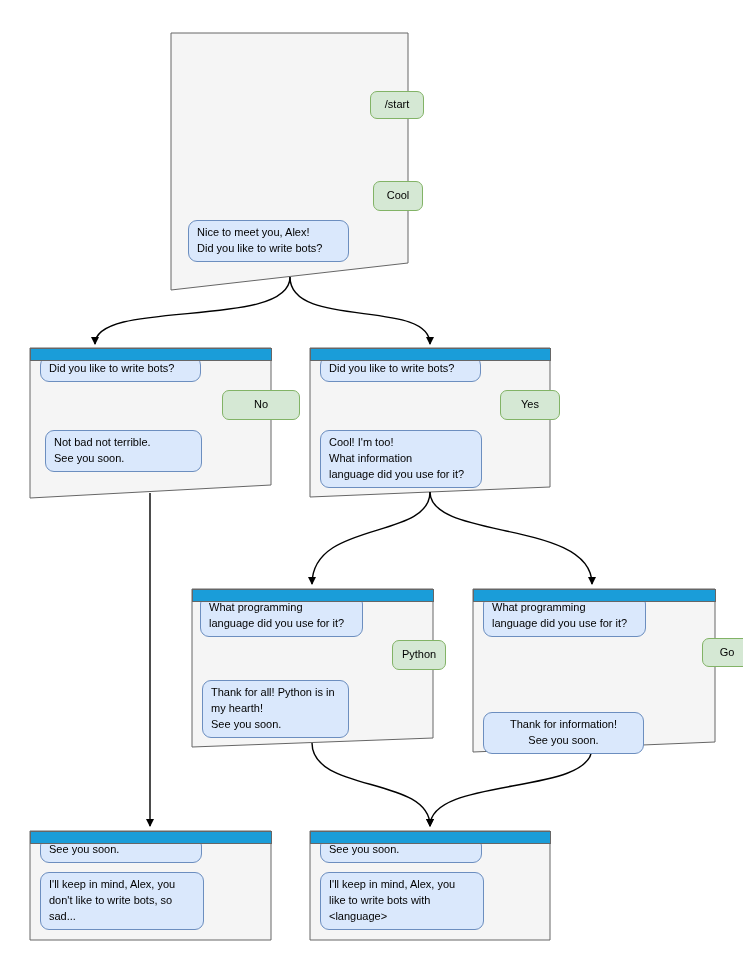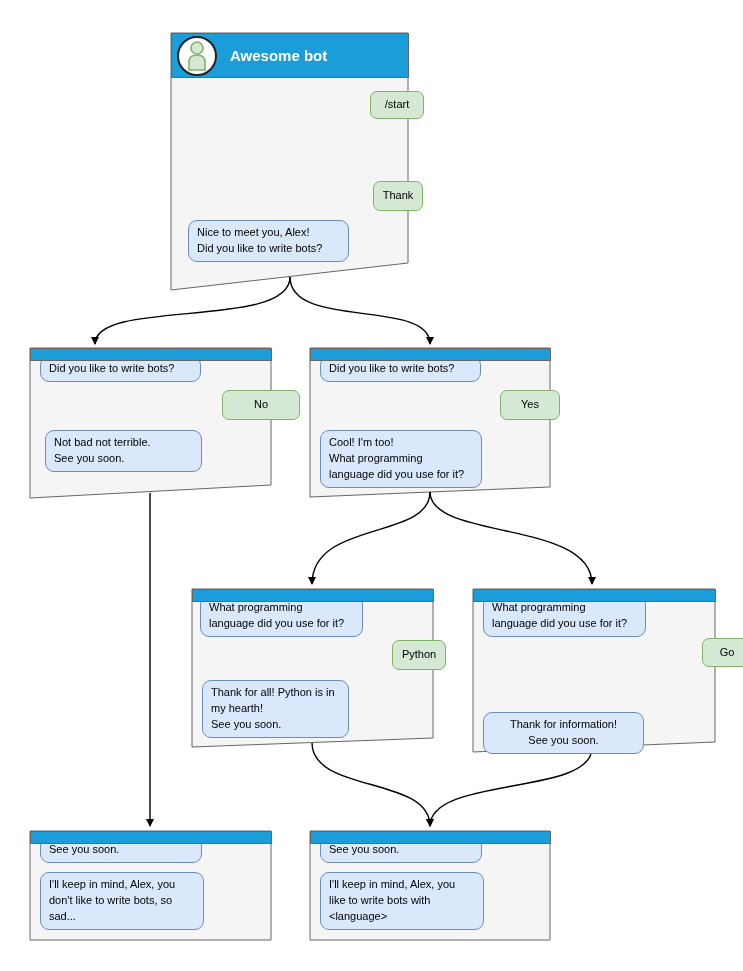--- a/index.html
+++ b/index.html
@@ -62,43 +62,34 @@
     <path class="conn" marker-end="url(#arrow)" d="M290,277 C290,330 95,298 95,344"></path>
     <path class="conn" marker-end="url(#arrow)" d="M290,277 C290,330 430,298 430,344"></path>
     <path class="conn" marker-end="url(#arrow)" d="M150,493 L150,826"></path>
     <path class="conn" marker-end="url(#arrow)" d="M430,492 C430,540 312,520 312,584"></path>
     <path class="conn" marker-end="url(#arrow)" d="M430,492 C430,540 592,520 592,584"></path>
     <path class="conn" marker-end="url(#arrow)" d="M312,743 C312,793 430,776 430,826"></path>
     <path class="conn" marker-end="url(#arrow)" d="M592,748 C592,796 430,776 430,826"></path>
   </svg>
 
   <div class="bubble user-bubble" style="left:348px;top:91px;width:54px;height:28px;">/start</div>
-  <div class="bubble user-bubble" style="left:351px;top:181px;width:50px;height:30px;">Thank</div>
+  <div class="bubble user-bubble" style="left:351px;top:181px;width:50px;height:30px;">Cool</div>
   <div class="bubble bot-bubble" style="left:188px;top:220px;width:161px;">Nice to meet you, Alex!
 Did you like to write bots?</div>
-  <div class="header big" style="left:171px;top:33px;width:238px;height:45px;">
-    <div class="avatar">
-      <svg width="30" height="32" viewBox="0 0 30 32">
-        <circle cx="15" cy="8" r="6" fill="#d5e8d4" stroke="#82b366" stroke-width="1.6"></circle>
-        <path d="M7,30 L7,22 Q7,15 15,15 Q23,15 23,22 L23,30 Z" fill="#d5e8d4" stroke="#82b366" stroke-width="1.6"></path>
-      </svg>
-    </div>
-    <span class="title">Awesome bot</span>
-  </div>
 
   <div class="bubble bot-bubble" style="left:40px;top:356px;width:161px;">Did you like to write bots?</div>
   <div class="bubble user-bubble" style="left:200px;top:390px;width:78px;height:30px;">No</div>
   <div class="bubble bot-bubble" style="left:45px;top:430px;width:157px;">Not bad not terrible.
 See you soon.</div>
   <div class="header" style="left:30px;top:348px;width:242px;height:13px;"></div>
 
   <div class="bubble bot-bubble" style="left:320px;top:356px;width:161px;">Did you like to write bots?</div>
   <div class="bubble user-bubble" style="left:478px;top:390px;width:60px;height:30px;">Yes</div>
   <div class="bubble bot-bubble" style="left:320px;top:430px;width:162px;">Cool! I'm too!
-What programming
+What information
 language did you use for it?</div>
   <div class="header" style="left:310px;top:348px;width:241px;height:13px;"></div>
 
   <div class="bubble bot-bubble" style="left:200px;top:595px;width:163px;">What programming
 language did you use for it?</div>
   <div class="bubble user-bubble" style="left:370px;top:640px;width:54px;height:30px;">Python</div>
   <div class="bubble bot-bubble" style="left:202px;top:680px;width:147px;">Thank for all! Python is in
 my hearth!
 See you soon.</div>
   <div class="header" style="left:192px;top:589px;width:242px;height:13px;"></div>

